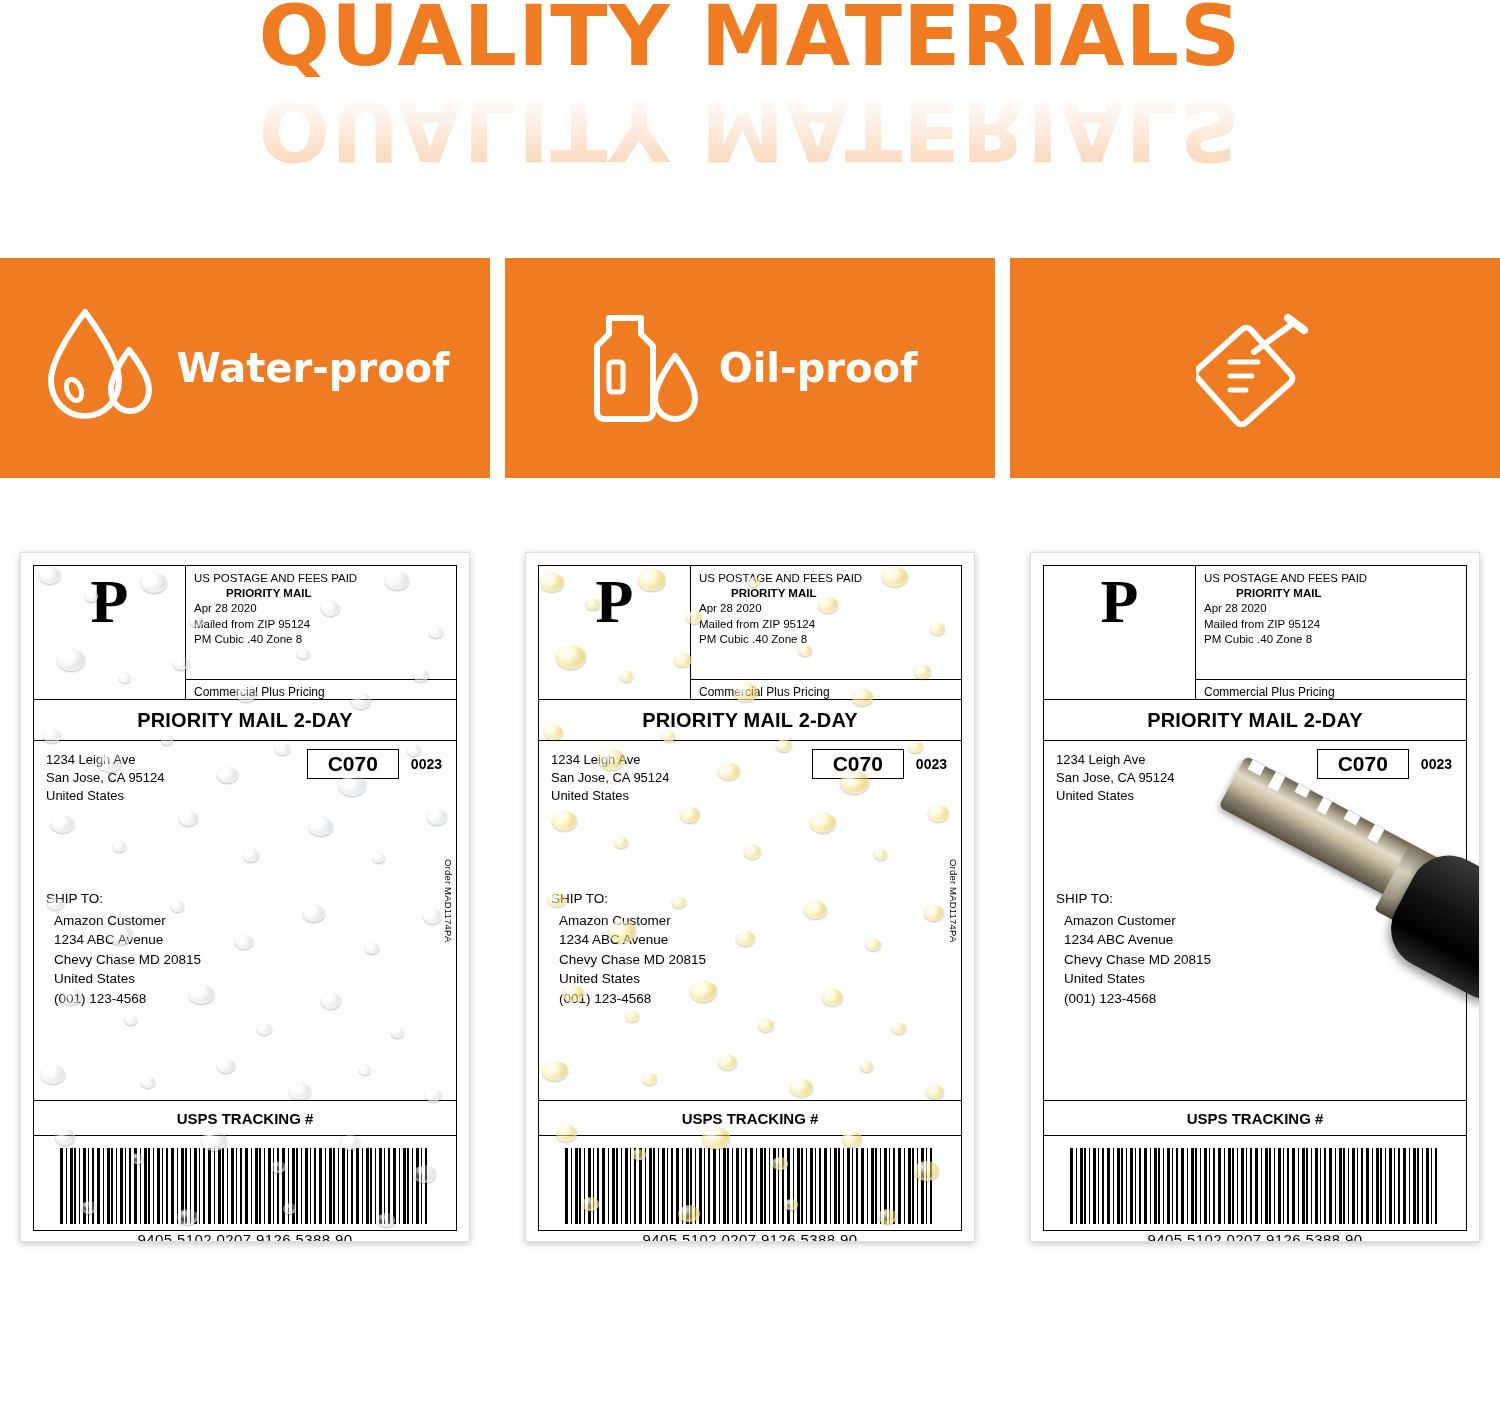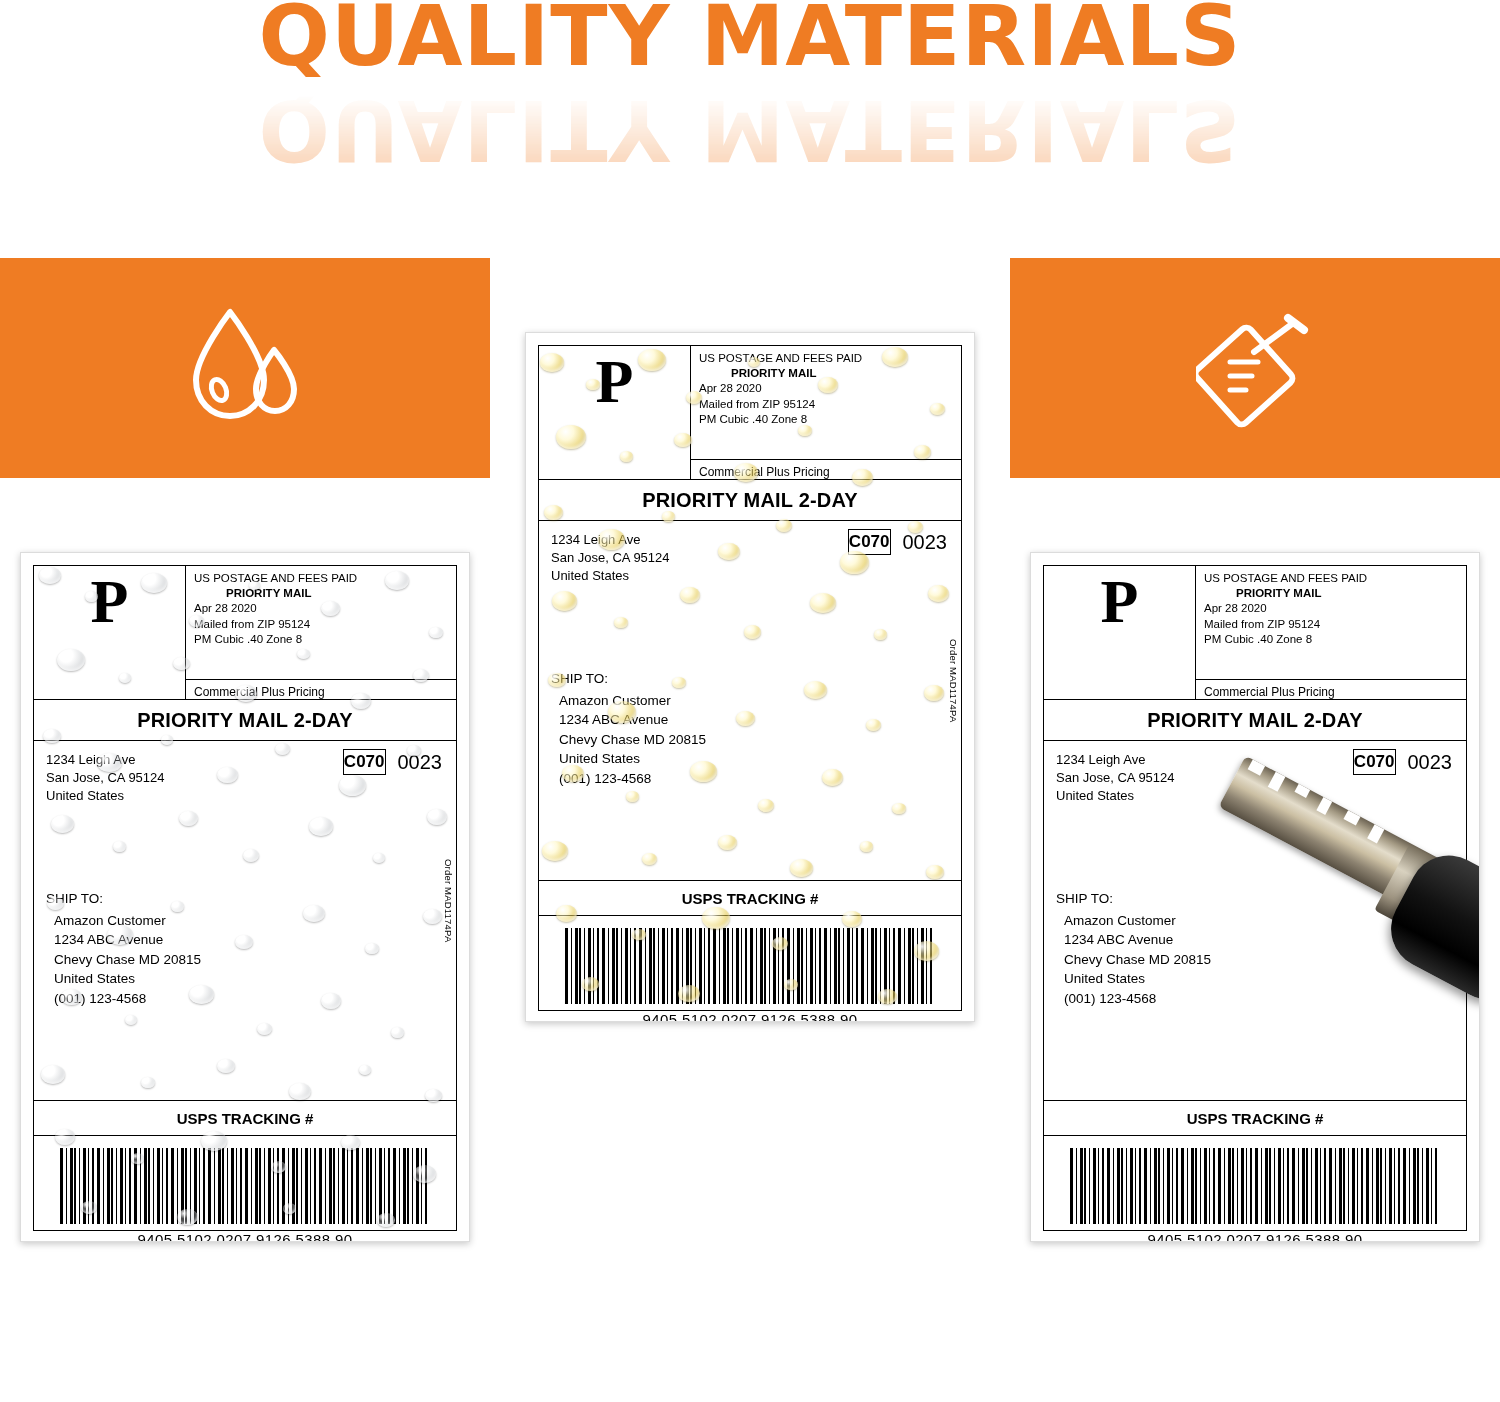--- a/index.html
+++ b/index.html
@@ -193,27 +193,27 @@
   .lbl-codes {
     position: absolute;
     top: 8px;
     right: 14px;
     display: flex;
     align-items: center;
     gap: 12px;
   }
   .lbl-codes .boxed {
     border: 1.5px solid #000;
-    padding: 2px 0;
-    font-size: 17px;
+    padding: 2px 20px;
+    font-size: 21px;
     font-weight: bold;
   }
   .lbl-codes .plain {
-    font-size: 20px;
-    font-weight: normal;
+    font-size: 14px;
+    font-weight: bold;
   }
   .lbl-from {
     font-size: 13px;
     line-height: 1.38;
   }
   .lbl-shipto {
     position: absolute;
     top: 148px;
     left: 12px;
     font-size: 13.5px;
@@ -350,20 +350,21 @@
 
 <div class="columns">
 
   <div class="column">
     <div class="feature-banner">
       <svg class="feature-icon" viewBox="0 0 118 128">
         <path d="M44 8 C44 8 10 52 10 76 C10 97 25 112 44 112 C63 112 78 97 78 76 C78 52 44 8 44 8 Z" fill="none" stroke="#ffffff" stroke-width="6" stroke-linejoin="round"></path>
         <ellipse cx="33" cy="86" rx="7" ry="11" fill="none" stroke="#ffffff" stroke-width="5" transform="rotate(-22 33 86)"></ellipse>
         <path d="M88 46 C88 46 70 70 70 85 C70 98 78 107 89 107 C100 107 108 98 108 85 C108 70 88 46 88 46 Z" fill="none" stroke="#ffffff" stroke-width="6" stroke-linejoin="round"></path>
       </svg>
+      <div class="feature-label">Water-proof</div>
     </div>
 
     <div class="card-area">
       <div class="label-card">
         <div class="label-inner">
 
           <div class="lbl-top">
             <div class="lbl-p">
               <span>P</span>
             </div>
@@ -469,20 +470,28 @@
           <div class="drop" style="left:262px; top:650px; width:13px; height:11px;"></div>
           <div class="drop" style="left:356px; top:660px; width:18px; height:14px;"></div>
         </div>
       </div>
     </div>
   </div>
 
   <div class="col-gap"></div>
 
   <div class="column">
+    <div class="feature-banner">
+      <svg class="feature-icon" viewBox="0 0 118 128">
+        <path d="M34 14 L58 14 L58 30 L70 42 L70 108 C70 112 67 115 63 115 L21 115 C17 115 14 112 14 108 L14 42 L26 30 L26 14 Z" fill="none" stroke="#ffffff" stroke-width="6" stroke-linejoin="round"></path>
+        <rect x="26" y="58" width="14" height="30" rx="3" fill="none" stroke="#ffffff" stroke-width="5"></rect>
+        <path d="M92 52 C92 52 72 78 72 94 C72 106 81 115 92 115 C103 115 112 106 112 94 C112 78 92 52 92 52 Z" fill="none" stroke="#ffffff" stroke-width="6" stroke-linejoin="round"></path>
+      </svg>
+      <div class="feature-label">Oil-proof</div>
+    </div>
 
     <div class="card-area">
       <div class="label-card">
         <div class="label-inner">
 
           <div class="lbl-top">
             <div class="lbl-p">
               <span>P</span>
             </div>
             <div class="lbl-postage">

